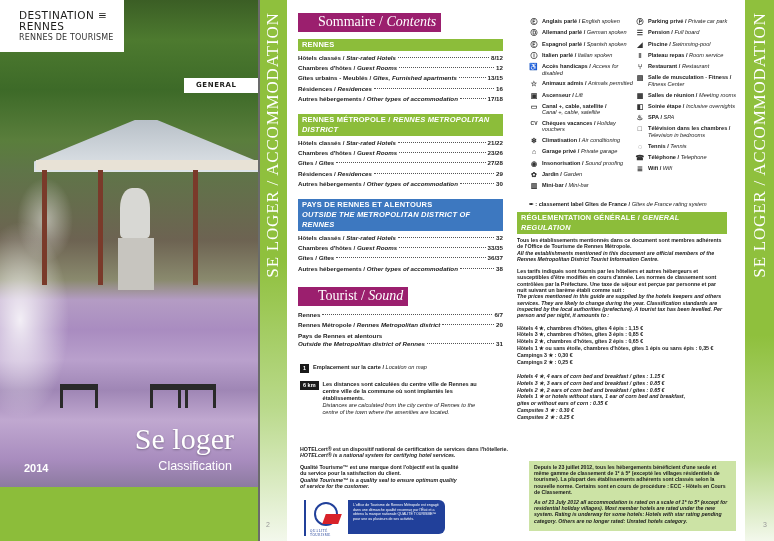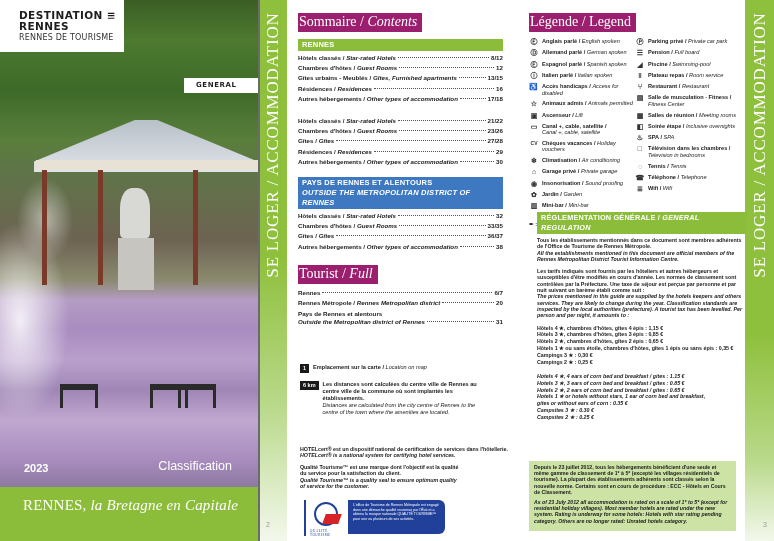--- a/index.html
+++ b/index.html
@@ -23,21 +23,21 @@
     background: linear-gradient(to bottom, #b8c0c8, #dfe4e8);
     clip-path: polygon(45% 0, 55% 0, 100% 80%, 100% 100%, 0 100%, 0 80%); }
   .gazebo-band { position: absolute; left: 36px; top: 160px; width: 222px; height: 10px; background: #e8e2d6; }
   .gazebo-col { position: absolute; top: 170px; width: 5px; height: 115px; background: #7a3a2a; }
   .statue { position: absolute; left: 120px; top: 188px; width: 30px; height: 50px; background: #d8d8d4; border-radius: 40% 40% 10% 10%; }
   .pedestal { position: absolute; left: 118px; top: 238px; width: 36px; height: 52px; background: #c7c5bf; }
   .chairs { position: absolute; left: 60px; top: 378px; width: 190px; height: 30px; }
   .chair { position: absolute; bottom: 0; width: 38px; height: 24px; border: 3px solid #2a2a2a; border-top-width: 6px; border-bottom: none; }
 
   .logo-box { position: absolute; left: 0; top: 0; width: 124px; height: 52px; background: #fff; padding: 10px 0 0 19px; }
-  .logo-l1, .logo-l2 { font-family: "DejaVu Sans", sans-serif; font-weight: bold; font-size: 10.5px; letter-spacing: 0.4px; line-height: 11px; color: #1d1d1b; }
+  .logo-l1, .logo-l2 { font-family: "DejaVu Sans", sans-serif; font-weight: normal; font-size: 10.5px; letter-spacing: 0.4px; line-height: 11px; color: #1d1d1b; }
   .logo-l3 { font-family: "DejaVu Sans", sans-serif; font-size: 8px; line-height: 11px; color: #333; letter-spacing: 0.2px; }
   .bretagne { position: absolute; left: 184px; top: 78px; width: 74px; height: 15px; background: #fff; padding: 3px 0 0 12px;
     font-family: "DejaVu Sans", sans-serif; font-weight: bold; font-size: 7px; letter-spacing: 0.6px; color: #1d1d1b; }
 
   .cover-title { position: absolute; right: 24px; top: 422px; font-family: "Liberation Serif", serif; font-size: 30px; color: #fff; text-shadow: 0 1px 2px rgba(0,0,0,0.3); }
   .cover-sub { position: absolute; right: 26px; top: 459px; font-family: "Liberation Sans Narrow", "Liberation Sans", sans-serif; font-size: 12.5px; color: #fff; }
   .cover-year { position: absolute; left: 24px; top: 462px; font-size: 11px; color: #fff; font-weight: bold; }
   .cover-band { position: absolute; left: 0; top: 487px; width: 258px; height: 54px; background: #8cbd3a; }
   .cover-tag { position: absolute; left: 23px; top: 497px; font-family: "Liberation Serif", serif; font-size: 15px; color: #fff; letter-spacing: 0.2px; }
   .cover-tag i { font-style: italic; }
@@ -49,21 +49,21 @@
   .spine-text { position: absolute; left: 50%; top: 50%; transform: translate(-50%,-50%) rotate(-90deg); white-space: nowrap;
     font-family: "Liberation Serif", serif; font-size: 17px; letter-spacing: 0.8px; color: #fff; }
   .spine-r { position: absolute; left: 745px; top: 0; width: 29px; height: 541px;
     background: linear-gradient(to bottom, #8fc03d 0%, #8fc03d 62%, #b9d98a 85%, #f3f8ec 100%); }
   .spine-r-text { position: absolute; left: 745px; top: 0; width: 29px; height: 290px; }
   .pg2 { position: absolute; left: 266px; top: 521px; font-size: 7px; color: #999; }
   .pg3 { position: absolute; left: 763px; top: 521px; font-size: 7px; color: #999; }
 
   
   .contents { position: absolute; left: 298px; top: 0; width: 205px; }
-  .ptitle { display: inline-block; background: #9b1f6e; color: #fff; font-family: "Liberation Serif", serif; font-size: 14px; padding: 1px 5px 2px 1px; line-height: 16px; }
+  .ptitle { display: inline-block; background: #9b1f6e; color: #fff; font-family: "Liberation Serif", serif; font-size: 14px; padding: 1px 5px 2px 20px; line-height: 16px; }
   .ptitle i { font-style: italic; }
   .sec-head { margin-top: 0; padding: 1px 4px; font-weight: bold; font-size: 7.5px; color: #fff; letter-spacing: 0.2px; line-height: 10px; }
   .sec-green { background: #8cbd3a; }
   .sec-blue { background: #3d78c0; }
   .sec-head i { font-style: italic; }
   .toc-row { display: flex; align-items: baseline; font-size: 6.2px; line-height: 10.2px; font-weight: bold; color: #1a1a1a; }
   .toc-row .en { font-style: italic; font-weight: bold; }
   .toc-row .dots { flex: 1; border-bottom: 1px dotted #555; margin: 0 2px; transform: translateY(-2px); }
   .toc-row .pg { font-weight: bold; }
   .map-row2 { font-size: 6.2px; line-height: 8px; font-weight: bold; }
@@ -87,21 +87,21 @@
   .legend { position: absolute; left: 529px; top: 12px; width: 210px; }
   .legend-cols { display: flex; margin-top: 6px; }
   .lcol { width: 108px; }
   .lcol + .lcol { width: 106px; }
   .li { display: flex; align-items: flex-start; font-size: 5.6px; line-height: 6.4px; font-weight: bold; margin-bottom: 4.3px; min-height: 6.4px; }
   .li .ic { width: 10px; flex: none; font-size: 7px; line-height: 7px; color: #333; text-align: center; margin-right: 3px; }
   .li i { font-style: italic; font-weight: normal; }
   .gites-note { font-size: 5.6px; font-weight: bold; margin-top: 7px; }
   .gites-note i { font-style: italic; font-weight: normal; }
 
-  .reg { position: absolute; left: 537px; top: 212px; width: 210px; }
+  .reg { position: absolute; left: 517px; top: 212px; width: 210px; }
   .reg-head { background: #8cbd3a; color: #fff; font-weight: bold; font-size: 7.3px; padding: 1px 4px; line-height: 10px; letter-spacing: 0.2px; }
   .reg-head i { font-style: italic; }
   .reg-body { font-size: 5.3px; line-height: 6.3px; font-weight: bold; margin-top: 3px; }
   .reg-body i { font-style: italic; }
   .reg-body p { margin-bottom: 6px; }
   .rates div { line-height: 6.9px; }
   .rates-en div { line-height: 6.8px; font-style: italic; }
   .notice { position: absolute; left: 529px; top: 461px; width: 207px; height: 70px; background: #cce3a5; padding: 3px 5px; font-size: 5.2px; line-height: 6.2px; font-weight: bold; }
   .notice p + p { margin-top: 4px; font-style: italic; }
 </style>
@@ -127,27 +127,24 @@
   <div class="logo-box">
     <div class="logo-l1">DESTINATION ≡</div>
     <div class="logo-l2">RENNES</div>
     <div class="logo-l3">RENNES DE TOURISME</div>
   </div>
 
   <div class="bretagne">
     <span>GENERAL</span>
   </div>
 
-  <div class="cover-year">2023</div>
+  <div class="cover-title">Se loger</div>
+  <div class="cover-year">2014</div>
   <div class="cover-sub">Classification</div>
   <div class="cover-band"></div>
-  <div class="cover-tag">
-    <span>RENNES,</span>
-    <i>la Bretagne en Capitale</i>
-  </div>
 </div>
 
 <div class="spine-l"></div>
 <div class="spine-l-text">
   <div class="spine-text">SE LOGER / ACCOMMODATION</div>
 </div>
 <div class="pg2">2</div>
 
 <div class="spine-r"></div>
 <div class="spine-r-text">
@@ -169,20 +166,24 @@
   </div>
   <div style="height:2px"></div>
   <div class="toc-row"><span>Hôtels classés /</span>&nbsp;<span class="en">Star-rated Hotels</span><span class="dots"></span><span class="pg">8/12</span></div>
   <div class="toc-row"><span>Chambres d'hôtes /</span>&nbsp;<span class="en">Guest Rooms</span><span class="dots"></span><span class="pg">12</span></div>
   <div class="toc-row"><span>Gîtes urbains - Meublés /</span>&nbsp;<span class="en">Gîtes, Furnished apartments</span><span class="dots"></span><span class="pg">13/15</span></div>
   <div class="toc-row"><span>Résidences /</span>&nbsp;<span class="en">Residences</span><span class="dots"></span><span class="pg">16</span></div>
   <div class="toc-row"><span>Autres hébergements /</span>&nbsp;<span class="en">Other types of accommodation</span><span class="dots"></span><span class="pg">17/18</span></div>
 
   
   <div style="height:10px"></div>
+  <div class="sec-head sec-green">
+    <span>RENNES MÉTROPOLE /</span>
+    <i>RENNES METROPOLITAN DISTRICT</i>
+  </div>
   <div style="height:2px"></div>
   <div class="toc-row"><span>Hôtels classés /</span>&nbsp;<span class="en">Star-rated Hotels</span><span class="dots"></span><span class="pg">21/22</span></div>
   <div class="toc-row"><span>Chambres d'hôtes /</span>&nbsp;<span class="en">Guest Rooms</span><span class="dots"></span><span class="pg">23/26</span></div>
   <div class="toc-row"><span>Gîtes /</span>&nbsp;<span class="en">Gîtes</span><span class="dots"></span><span class="pg">27/28</span></div>
   <div class="toc-row"><span>Résidences /</span>&nbsp;<span class="en">Residences</span><span class="dots"></span><span class="pg">29</span></div>
   <div class="toc-row"><span>Autres hébergements /</span>&nbsp;<span class="en">Other types of accommodation</span><span class="dots"></span><span class="pg">30</span></div>
 
   
   <div style="height:10px"></div>
   <div class="sec-head sec-blue">
@@ -192,21 +193,21 @@
   <div style="height:2px"></div>
   <div class="toc-row"><span>Hôtels classés /</span>&nbsp;<span class="en">Star-rated Hotels</span><span class="dots"></span><span class="pg">32</span></div>
   <div class="toc-row"><span>Chambres d'hôtes /</span>&nbsp;<span class="en">Guest Rooms</span><span class="dots"></span><span class="pg">33/35</span></div>
   <div class="toc-row"><span>Gîtes /</span>&nbsp;<span class="en">Gîtes</span><span class="dots"></span><span class="pg">36/37</span></div>
   <div class="toc-row"><span>Autres hébergements /</span>&nbsp;<span class="en">Other types of accommodation</span><span class="dots"></span><span class="pg">38</span></div>
 
   
   <div style="height:12px"></div>
   <div class="ptitle">
     <span>Tourist /</span>
-    <i>Full</i>
+    <i>Sound</i>
   </div>
   <div style="height:4px"></div>
   <div class="toc-row">
       <span>Rennes</span>
       <span class="dots"></span>
       <span class="pg">6/7</span>
     </div>
   <div class="toc-row"><span>Rennes Métropole /</span>&nbsp;<span class="en">Rennes Metropolitan district</span><span class="dots"></span><span class="pg">20</span></div>
   <div style="height:2px"></div>
   <div class="map-row2">Pays de Rennes et alentours</div>
@@ -244,21 +245,20 @@
 <div class="qt-logo">
   <div class="qt-emblem">
     <div class="q"></div>
     <div class="r"></div>
     <div class="t">QUALITÉ TOURISME</div>
   </div>
   <div class="qt-box">L'office de Tourisme de Rennes Métropole est engagé dans une démarche qualité reconnue par l'État et a obtenu la marque nationale QUALITÉ TOURISME™ pour une ou plusieurs de ses activités.</div>
 </div>
 
 <div class="legend">
-  <div class="ptitle">Légende / Legend</div>
   <div class="legend-cols">
     <div class="lcol">
       <div class="li">
           <span class="ic">Ⓔ</span>
           <span><span>Anglais parlé /</span> <i>English spoken</i></span>
         </div>
       <div class="li">
           <span class="ic">Ⓓ</span>
           <span><span>Allemand parlé /</span> <i>German spoken</i></span>
         </div>

